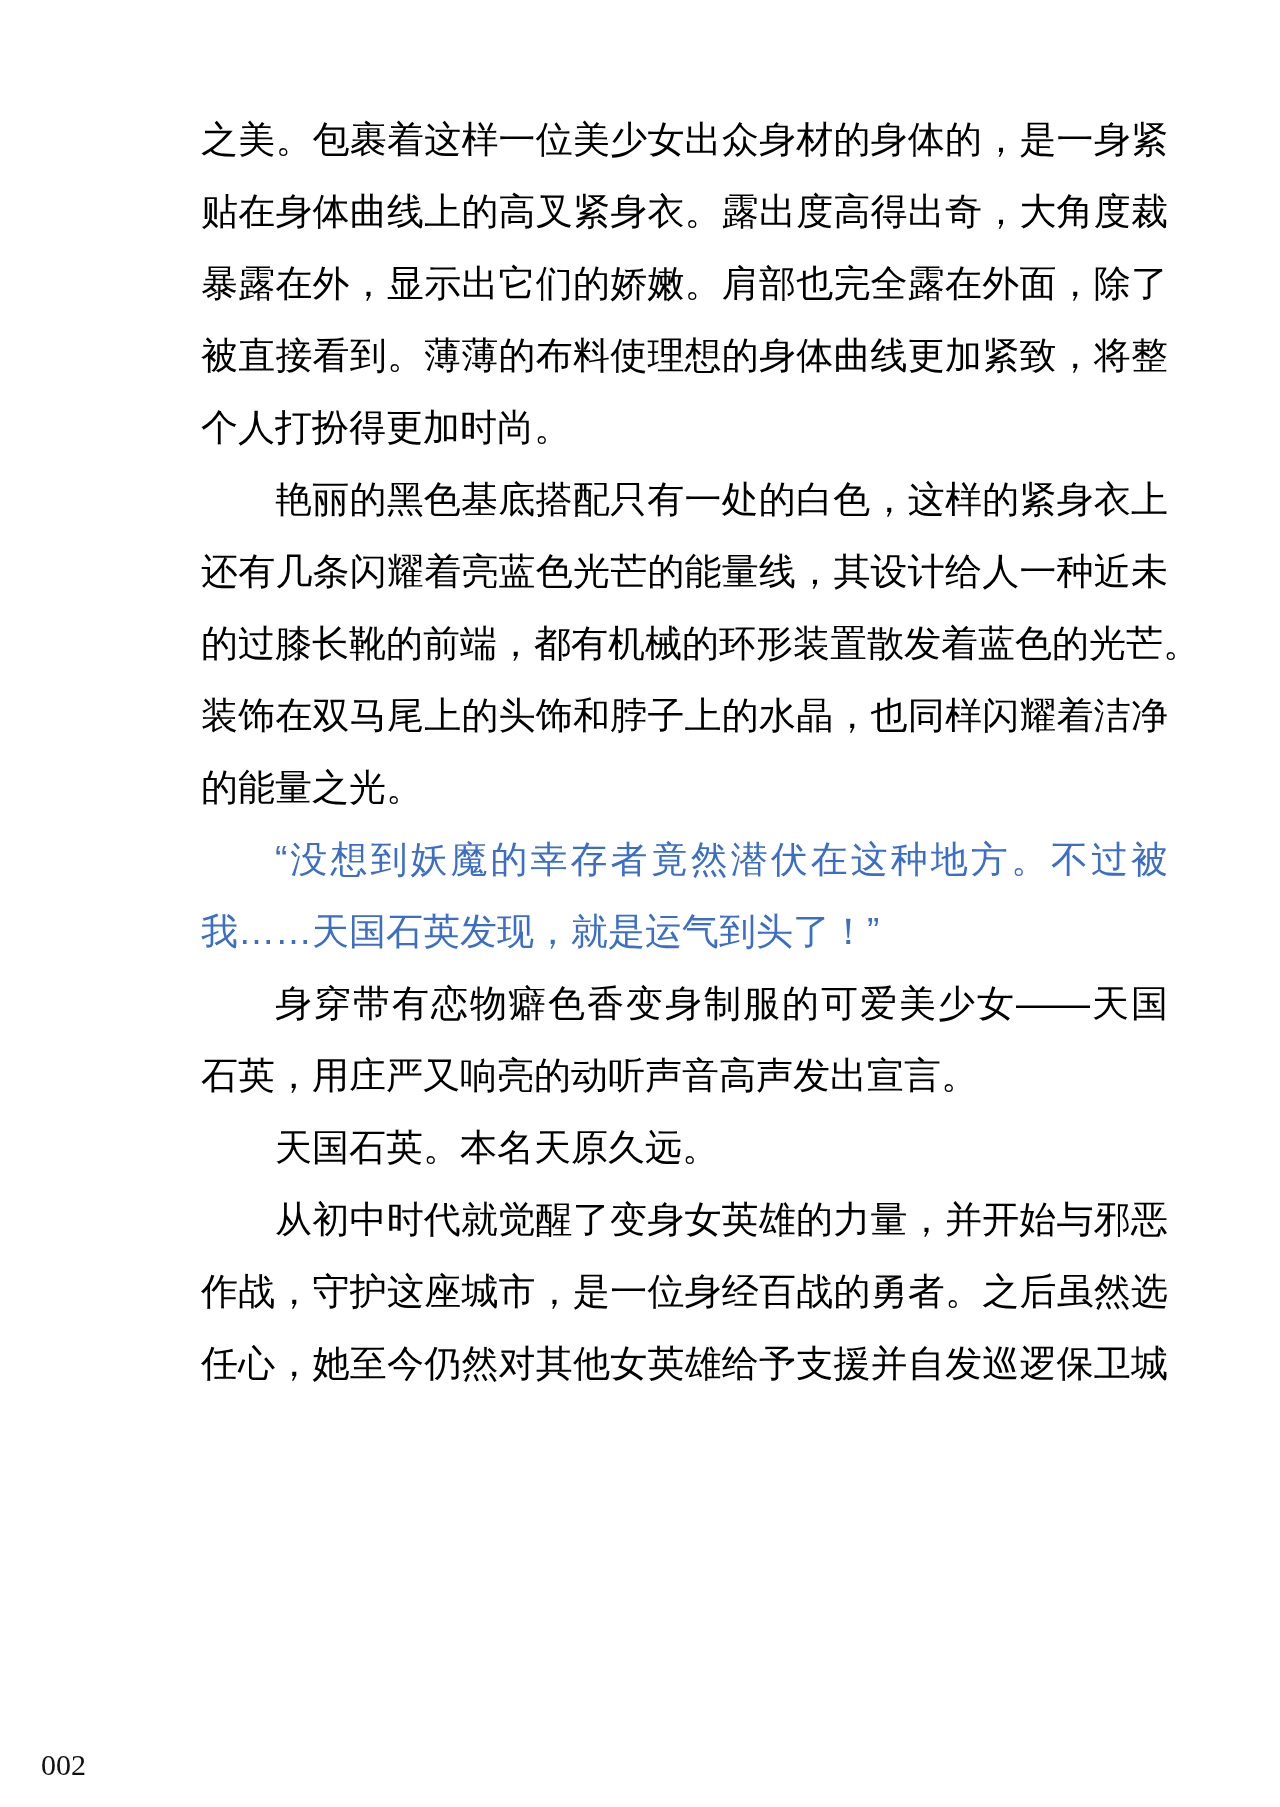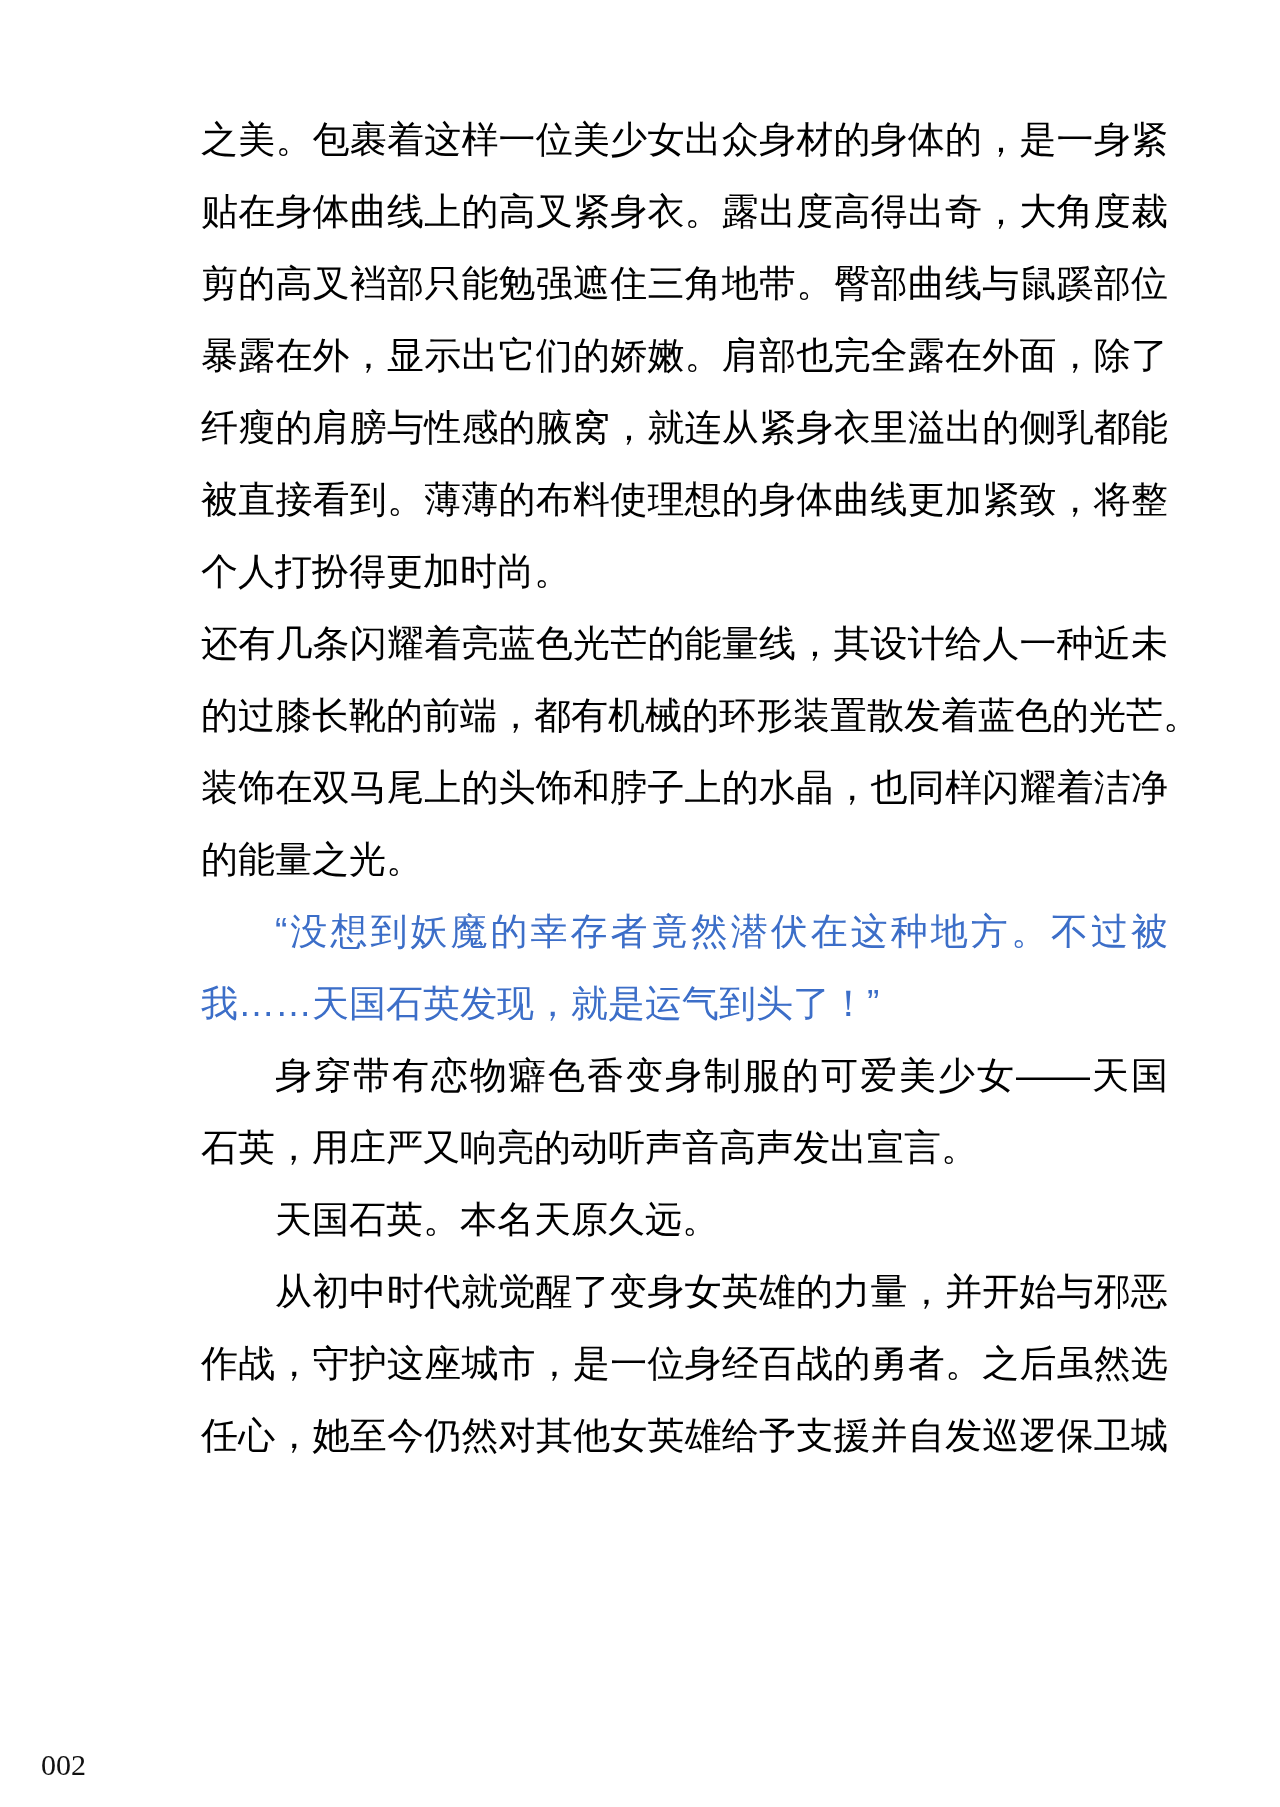--- a/index.html
+++ b/index.html
@@ -57,27 +57,26 @@
   }
 </style>
 </head>
 <body>
 
 <div class="page" style="background: rgb(255, 255, 255); margin-left: 41px;">
   <main class="text-area" id="text-area">
       <div class="para">
         <div class="line">之美。包裹着这样一位美少女出众身材的身体的，是一身紧</div>
         <div class="line">贴在身体曲线上的高叉紧身衣。露出度高得出奇，大角度裁</div>
-        <div class="line">剪的高叉裆部只能勉强遮住三角地带。臀部曲线与鼠蹊部位</div>
         <div class="line">暴露在外，显示出它们的娇嫩。肩部也完全露在外面，除了</div>
-        <div class="line">纤瘦的肩膀与性感的腋窝，就连从紧身衣里溢出的侧乳都能</div>
         <div class="line">被直接看到。薄薄的布料使理想的身体曲线更加紧致，将整</div>
         <div class="line para-end">个人打扮得更加时尚。</div>
       </div>
       <div class="para">
+        <div class="line indent">艳丽的黑色基底搭配只有一处的白色，这样的紧身衣上</div>
         <div class="line">还有几条闪耀着亮蓝色光芒的能量线，其设计给人一种近未</div>
         <div class="line">的过膝长靴的前端，都有机械的环形装置散发着蓝色的光芒。</div>
         <div class="line">装饰在双马尾上的头饰和脖子上的水晶，也同样闪耀着洁净</div>
         <div class="line para-end">的能量之光。</div>
       </div>
       <div class="para dialogue">
         <div class="line indent">“没想到妖魔的幸存者竟然潜伏在这种地方。不过被</div>
         <div class="line para-end">我……天国石英发现，就是运气到头了！”</div>
       </div>
       <div class="para">

